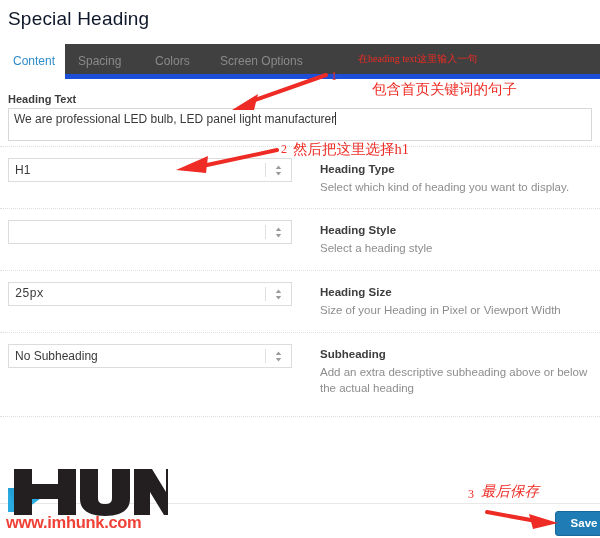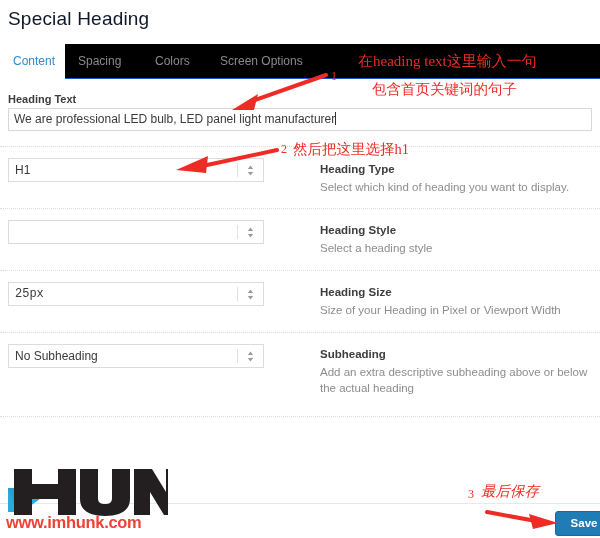--- a/index.html
+++ b/index.html
@@ -33,22 +33,22 @@
     letter-spacing: 0.2px;
   }
 
   
   .tabbar {
     position: absolute;
     left: 0;
     top: 44px;
     width: 600px;
     height: 35px;
-    background: #000000;
-    border-bottom: 1px solid #1d4ed8;
+    background: #404040;
+    border-bottom: 5px solid #1d4ed8;
     box-sizing: border-box;
   }
   .tab {
     position: absolute;
     top: 0;
     height: 35px;
     line-height: 35px;
     font-size: 12px;
     color: #8a8a8a;
     padding: 0 13px;
@@ -64,21 +64,21 @@
   .field-label {
     position: absolute;
     left: 8px;
     font-size: 11px;
     font-weight: bold;
     color: #3d3d3d;
   }
   .text-input {
     position: absolute;
     left: 8px;
-    height: 23px;
+    height: 33px;
     box-sizing: border-box;
     border: 1px solid #d8d8d8;
     background: #fff;
     font-family: "Liberation Sans", sans-serif;
     font-size: 12px;
     color: #3a3a3a;
     padding: 0 5px;
     line-height: 21px;
     white-space: nowrap;
     overflow: hidden;
@@ -88,21 +88,21 @@
     width: 1px;
     height: 13px;
     background: #333;
     vertical-align: -2px;
     margin-left: 0px;
   }
 
   .select-box {
     position: absolute;
     left: 8px;
-    width: 256px;
+    width: 284px;
     height: 24px;
     box-sizing: border-box;
     border: 1px solid #dcdcdc;
     background: #fff;
     font-size: 12px;
     color: #3a3a3a;
   }
   .select-box .sel-val {
     position: absolute;
     left: 6px;
@@ -305,21 +305,21 @@
       <path d="M2 22 L38 22 L38 25 L10 44 Z" fill="#1b8fc4" opacity="0.35"></path>
       <path d="M8 3 L26 3 L26 18 L52 18 L52 3 L70 3 L70 49 L52 49 L52 33 L26 33 L26 49 L8 49 Z" fill="#231f20"></path>
       <path d="M74 3 L92 3 L92 32 C92 36 94 38 99 38 C104 38 106 36 106 32 L106 3 L124 3 L124 33 C124 44 115 50 99 50 C83 50 74 44 74 33 Z" fill="#231f20"></path>
       <path d="M128 3 L146 3 L160 26 L160 3 L176 3 L176 49 L158 49 L144 26 L144 49 L128 49 Z" fill="#231f20"></path>
     </svg>
   </div>
   <div class="logo-url">www.imhunk.com</div>
 
   <button class="save-btn">Save</button>
 
-  <div class="anno" style="left:358px;top:52px;font-size:15px;">在heading text这里输入一句</div>
+  <div class="anno" style="left:358px;top:52px;font-size:10px;">在heading text这里输入一句</div>
   <div class="anno" style="left:372px;top:80px;font-size:14.5px;">包含首页关键词的句子</div>
   <div class="anno-num" style="left:331px;top:69px;">1</div>
 
   <div class="anno" style="left:293px;top:140px;font-size:14.5px;">然后把这里选择h1</div>
   <div class="anno-num" style="left:281px;top:142px;">2</div>
 
   <div class="anno" style="left:481px;top:482px;font-size:14.5px;font-style:italic;">最后保存</div>
   <div class="anno-num" style="left:468px;top:487px;">3</div>
 
   <svg class="anno-svg">

